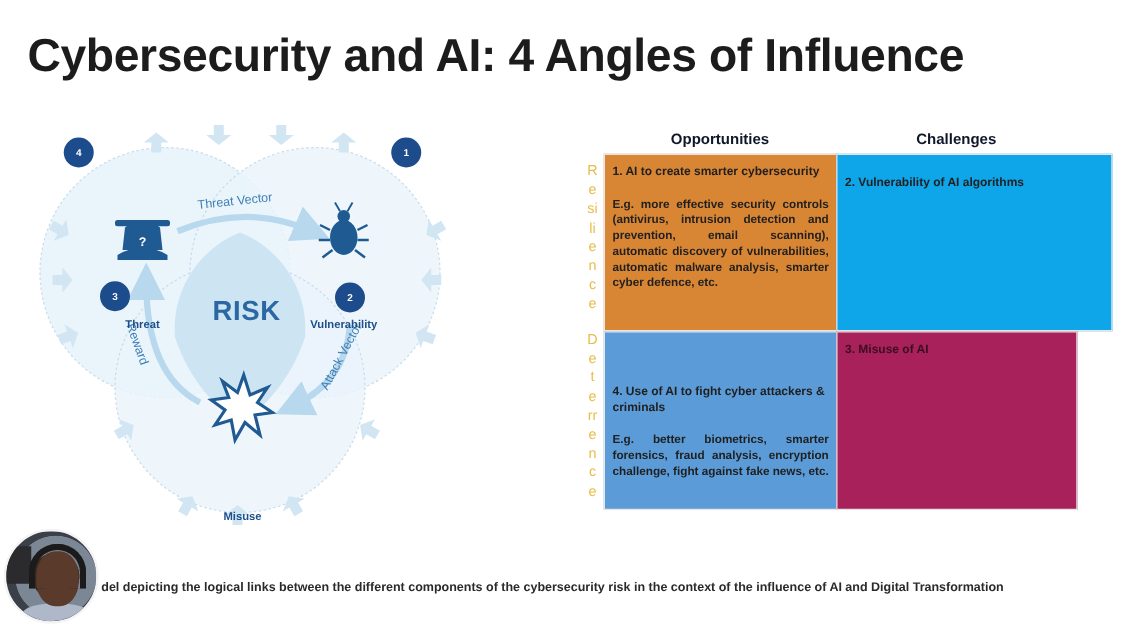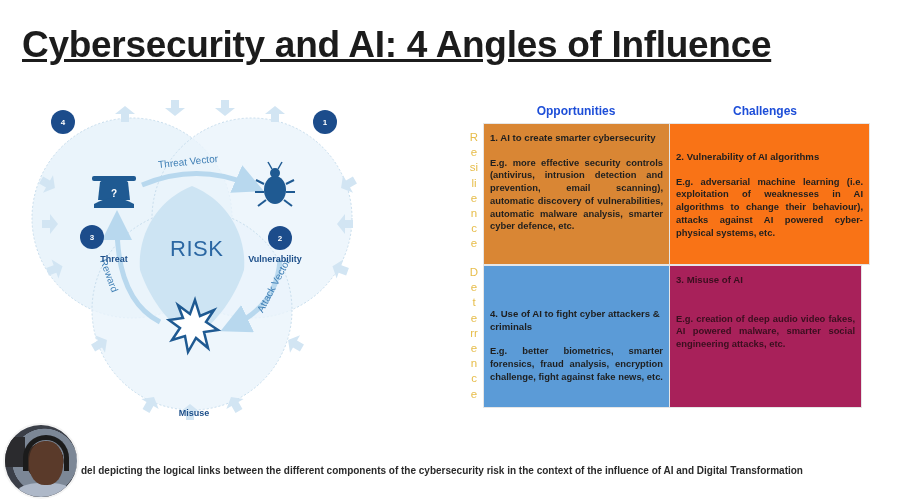--- a/index.html
+++ b/index.html
@@ -1,49 +1,49 @@
 <!DOCTYPE html>
 <html><head>
 <meta charset="utf-8">
 <style>
   * { box-sizing: border-box; margin: 0; padding: 0; }
   html, body { width: 900px; height: 501px; overflow: hidden; background: #ffffff; }
   body { position: relative; font-family: "Liberation Sans", "DejaVu Sans", sans-serif; color: #1f1f1f; }
 
   .slide-title {
     position: absolute; left: 22px; top: 24px;
-    font-size: 37px; font-weight: bold; letter-spacing: -0.3px; color: #1c1c1c; text-decoration: underline;
+    font-size: 37px; font-weight: bold; letter-spacing: -0.3px; color: #1c1c1c;
   }
 
   
   .diagram { position: absolute; left: 22px; top: 100px; width: 350px; height: 325px; }
   .diagram svg { position: absolute; left: 0; top: 0; }
   .diag-label { position: absolute; font-weight: bold; color: #1d4f8a; font-size: 9px; text-align: center; margin-top: 44px; }
-  .risk-label { position: absolute; left: 148px; top: 136px; font-size: 22px; font-weight: normal; color: #2b67a3; letter-spacing: 0.5px; }
+  .risk-label { position: absolute; left: 148px; top: 136px; font-size: 22px; font-weight: bold; color: #2b67a3; letter-spacing: 0.5px; }
   .num-badge {
     position: absolute; width: 24px; height: 24px; border-radius: 50%;
     background: #1c4c8b; color: #ffffff; font-size: 8px; font-weight: bold;
     display: flex; align-items: center; justify-content: center;
   }
   .vector-label { position: absolute; font-size: 10px; color: #3f7fb5; white-space: nowrap; }
 
   
-  .col-header { position: absolute; top: 104px; font-size: 12px; font-weight: bold; color: #1d4ed8; text-align: center; width: 186px; }
+  .col-header { position: absolute; top: 104px; font-size: 12px; font-weight: bold; color: #0f172a; text-align: center; width: 186px; }
   .side-letters {
     position: absolute; left: 468px; width: 12px; font-size: 11.5px; color: #e7bd4a;
     text-align: center; line-height: 15.2px;
   }
   .cell {
     position: absolute; padding: 8px 6px 6px 6px; font-size: 9.4px; line-height: 12.7px; color: #1f1f1f;
     border: 1px solid #e6e6e6;
   }
   .cell .cell-title { font-weight: bold; font-size: 9.6px; margin-bottom: 12px; }
   .cell .cell-body { font-weight: bold; text-align: justify; }
   .cell-1 { left: 483px; top: 123px; width: 187px; height: 142px; background: #d98634; }
-  .cell-2 { left: 669px; top: 123px; width: 201px; height: 142px; background: #f97316; padding-top: 27px; }
+  .cell-2 { left: 669px; top: 123px; width: 221px; height: 142px; background: #0ea5e9; padding-top: 17px; }
   .cell-4 { left: 483px; top: 265px; width: 187px; height: 143px; background: #5b9bd7; padding-top: 42px; }
   .cell-3 { left: 669px; top: 265px; width: 193px; height: 143px; background: #a8215a; color: #3a0f1f; }
   .cell-3 .cell-title { margin-bottom: 26px; }
   .cell-3 .cell-body { color: #3a0f1f; }
 
   
   .caption {
     position: absolute; left: 81px; top: 465px; font-size: 10px; font-weight: bold; color: #2a2a2a; white-space: nowrap;
   }
   .avatar {
@@ -161,29 +161,27 @@
   <div>c</div>
   <div>e</div>
 </div>
 
 <div class="cell cell-1">
   <div class="cell-title">1. AI to create smarter cybersecurity</div>
   <div class="cell-body">E.g. more effective security controls (antivirus, intrusion detection and prevention, email scanning), automatic discovery of vulnerabilities, automatic malware analysis, smarter cyber defence, etc.</div>
 </div>
 <div class="cell cell-2">
   <div class="cell-title">2. Vulnerability of AI algorithms</div>
-  <div class="cell-body">E.g. adversarial machine learning (i.e. exploitation of weaknesses in AI algorithms to change their behaviour), attacks against AI powered cyber-physical systems, etc.</div>
 </div>
 <div class="cell cell-4">
   <div class="cell-title">4. Use of AI to fight cyber attackers &amp; criminals</div>
   <div class="cell-body">E.g. better biometrics, smarter forensics, fraud analysis, encryption challenge, fight against fake news, etc.</div>
 </div>
 <div class="cell cell-3">
   <div class="cell-title">3. Misuse of AI</div>
-  <div class="cell-body">E.g. creation of deep audio video fakes, AI powered malware, smarter social engineering attacks, etc.</div>
 </div>
 
 <div class="avatar">
   <div class="bg-left"></div>
   <div class="shirt"></div>
   <div class="face"></div>
   <div class="headphone"></div>
 </div>
 <div class="caption">del depicting the logical links between the different components of the cybersecurity risk in the context of the influence of AI and Digital Transformation</div>
 

